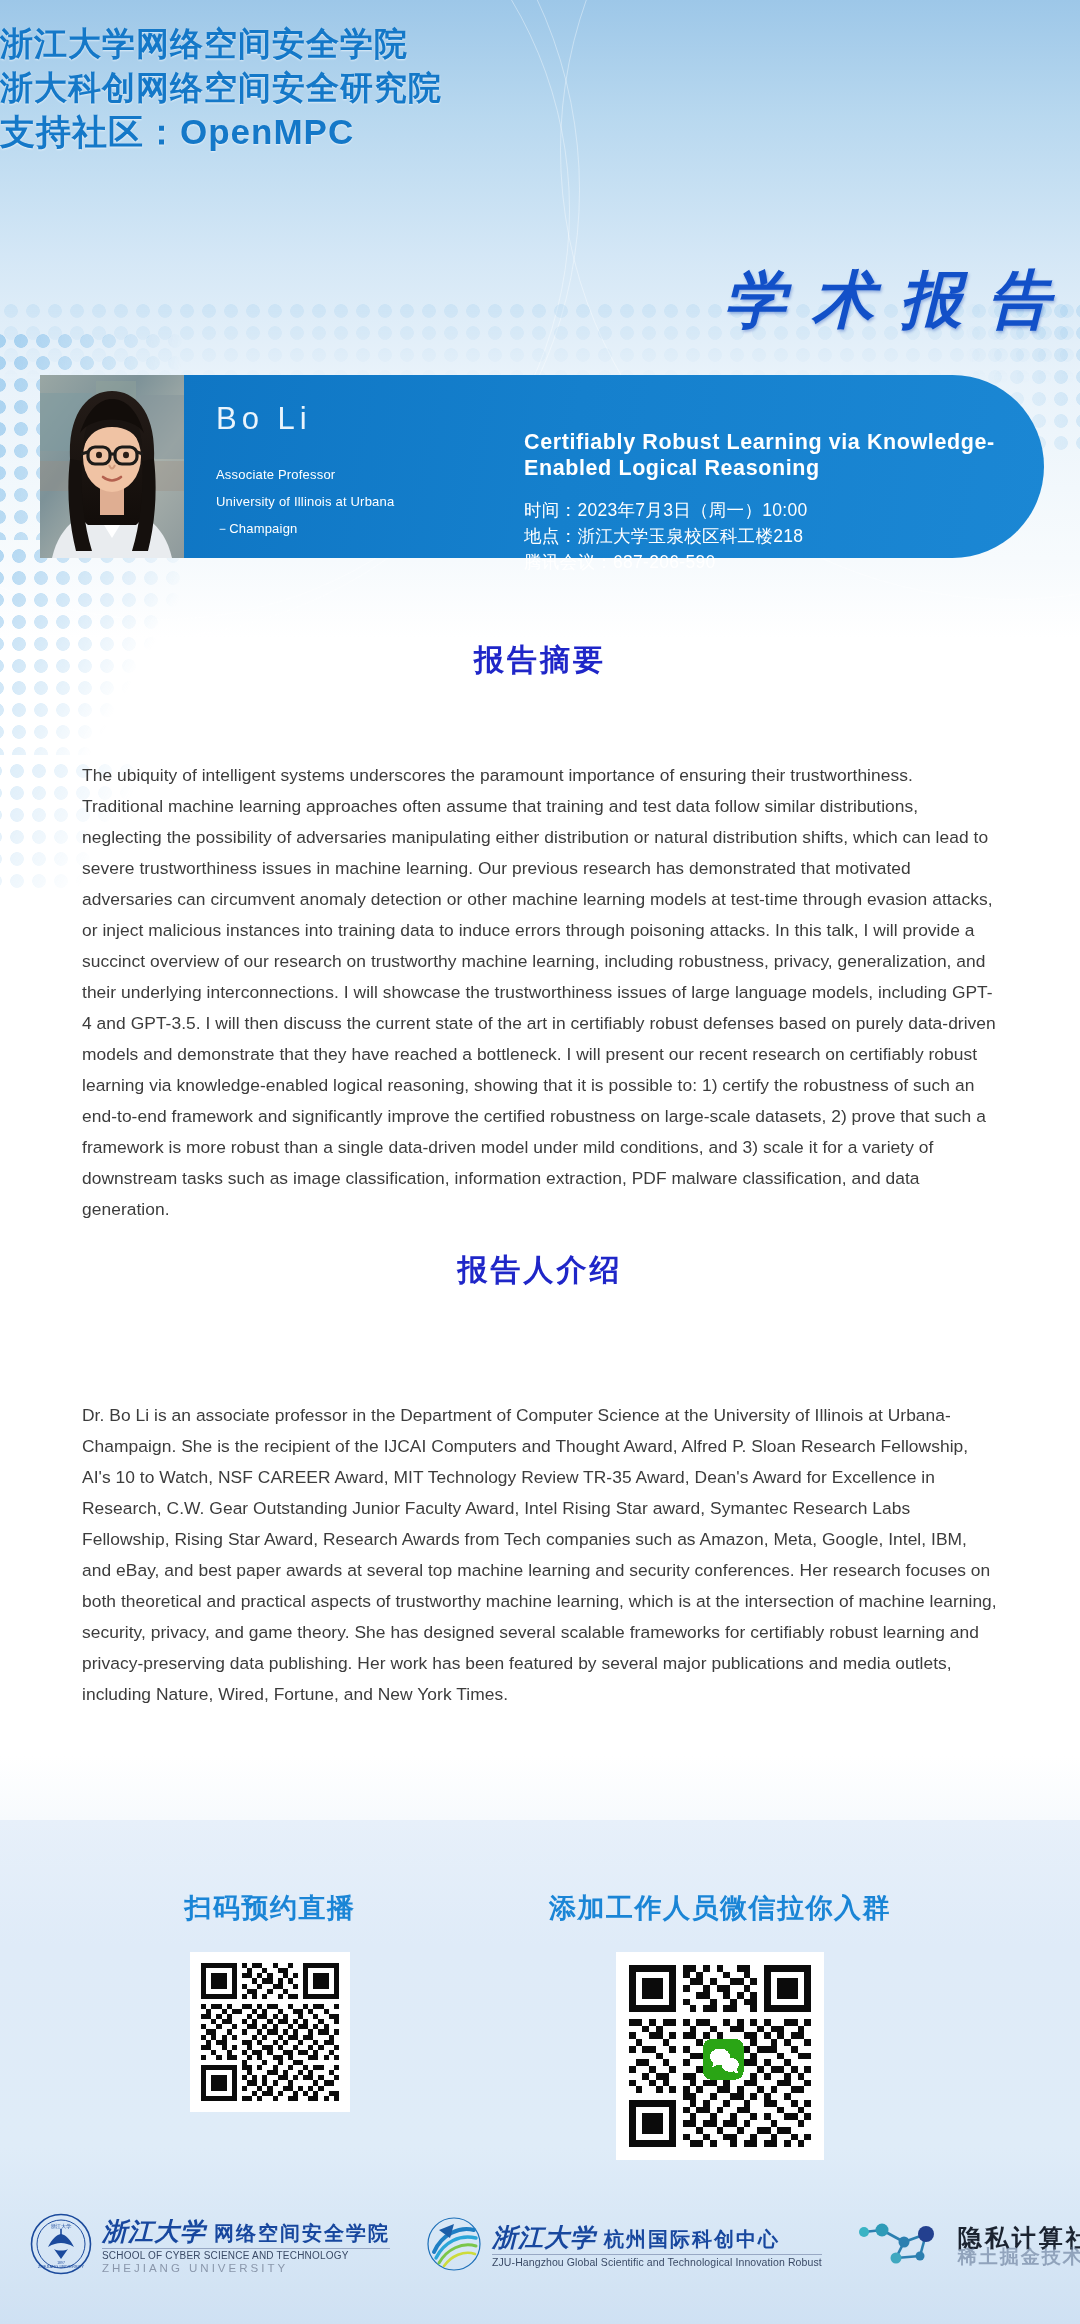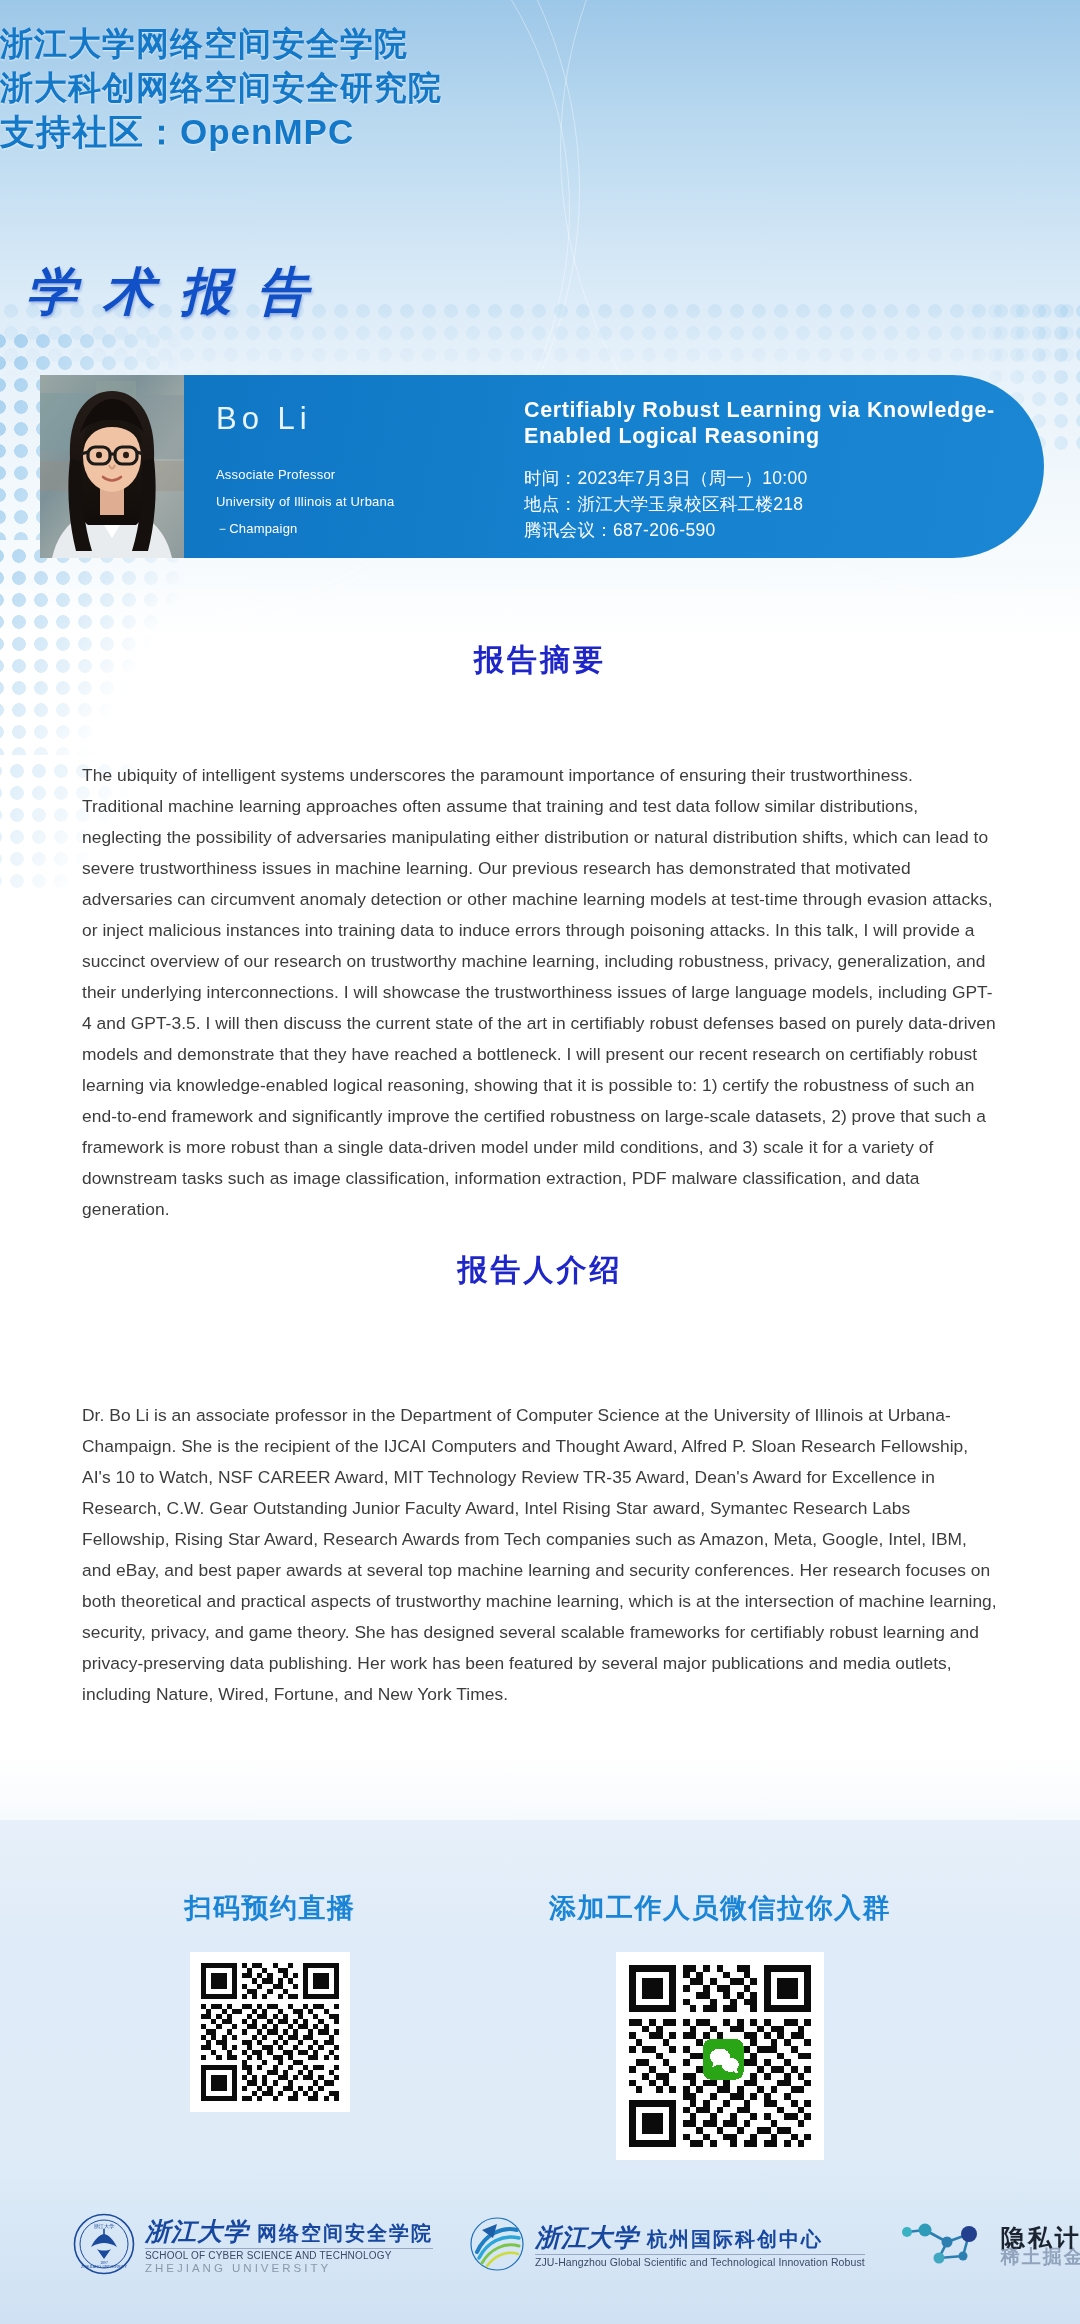--- a/index.html
+++ b/index.html
@@ -75,23 +75,23 @@
     font-size:33px;
     line-height:44px;
     letter-spacing:1px;
     text-shadow:0 1px 2px rgba(255,255,255,.6);
   }
   .header .line.community { font-size:35px; letter-spacing:1px; }
 
   
   .calli-title {
     position:absolute; left:0; top:258px; width:1076px;
-    text-align:left;
+    text-align:right;
     font-family:"Liberation Serif","DejaVu Serif",serif;
-    font-size:51px;
+    font-size:62px;
     font-weight:bold;
     letter-spacing:26px;
     text-indent:26px;
     color:#1250c8;
     font-style:italic;
     text-shadow:1px 2px 3px rgba(20,70,180,.35);
   }
 
   
   .card {
@@ -123,21 +123,21 @@
     font-size:31px; font-weight:300; letter-spacing:5px;
     margin-bottom:24px;
     color:#eaf4fc;
   }
   .speaker-meta {
     font-size:13px; line-height:27px; font-weight:normal;
     letter-spacing:.2px;
     color:#ffffff;
   }
   .card-right-col {
-    flex:1 1 auto; padding:22px 48px 0 10px; color:#ffffff;
+    flex:1 1 auto; padding:22px 48px 0 10px; color:#ffffff;margin-top:32px;
   }
   .talk-title {
     font-size:21.5px; font-weight:bold; line-height:26px;
     letter-spacing:.6px;
     margin-bottom:16px;
     color:#ffffff;
   }
   .talk-details { font-size:17.5px; line-height:26px; letter-spacing:.3px; }
 
   
@@ -178,21 +178,21 @@
     color:#1a85d6; font-weight:bold; font-size:27px;
     letter-spacing:1.5px; margin-bottom:26px;
     white-space:nowrap;
   }
   .qr-img { display:inline-block; background:#ffffff; padding:6px; }
   .qr-img svg { display:block; }
 
   
   .footer {
     position:absolute; left:0; top:2196px; width:1080px; height:100px;
-    display:flex; align-items:center;padding-left:43px;
+    display:flex; align-items:center;
   }
   .logo-group { display:flex; align-items:center; }
   .logo-group.g1 { margin-left:30px; }
   .logo-group.g2 { margin-left:36px; }
   .logo-group.g3 { margin-left:34px; }
   .logo-mark { flex:0 0 auto; margin-right:10px; }
   .logo-text { line-height:1.08; }
   .logo-cn {
     display:flex; align-items:baseline; white-space:nowrap;
   }

